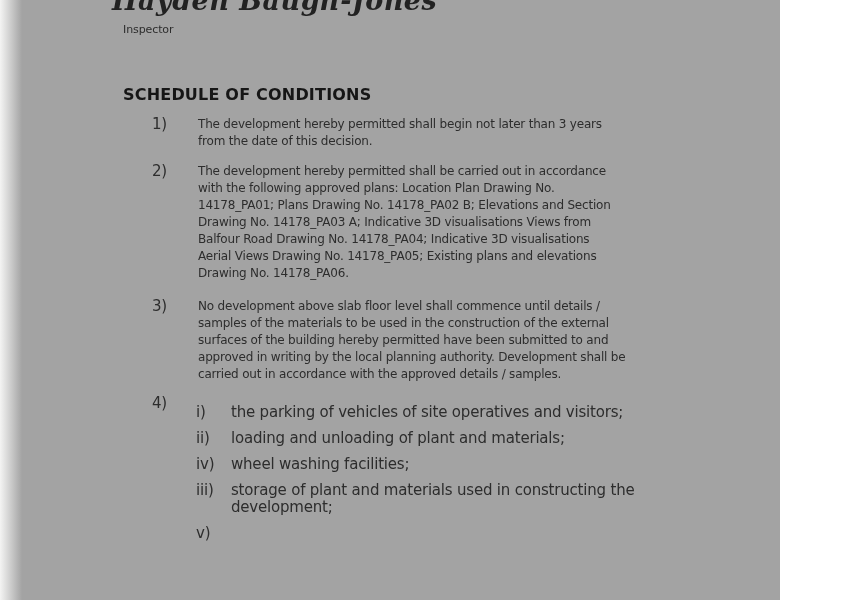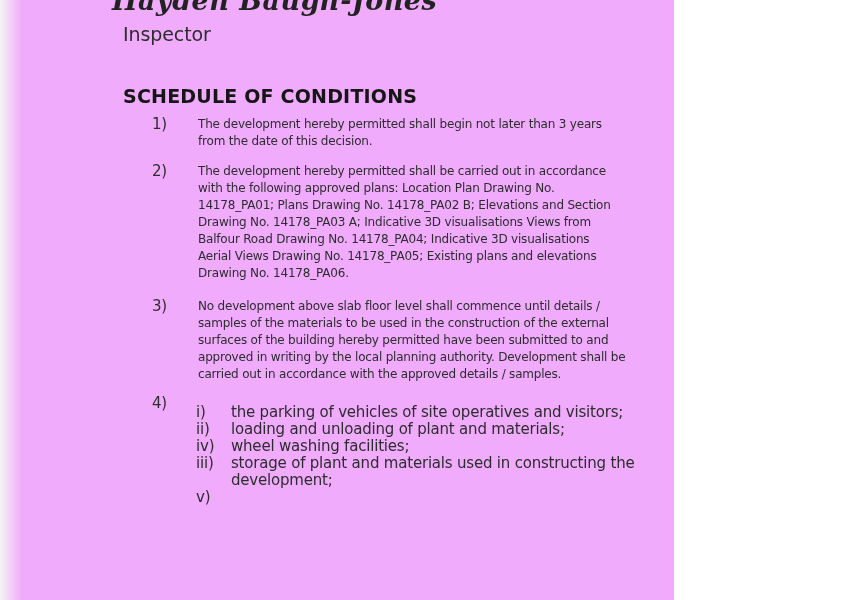--- a/index.html
+++ b/index.html
@@ -2,23 +2,23 @@
 <html><head>
 <meta charset="utf-8">
 <style>
   html, body {
     margin: 0;
     padding: 0;
     background: #ffffff;
   }
   .page {
     position: relative;
-    width: 674px;
+    width: 780px;
     height: 600px;
-    background: #f0abfc;
+    background: #a3a3a3;
     overflow: hidden;
     font-family: "DejaVu Sans", "Liberation Sans", sans-serif;
     color: #2d2d2d;
   }
   
   .scan-edge-left {
     position: absolute;
     left: 0; top: 0;
     width: 22px; height: 600px;
     background: linear-gradient(to right, #f4f4f3, rgba(252,252,252,0));
@@ -39,28 +39,28 @@
     font-style: italic;
     font-weight: 600;
     font-size: 27px;
     letter-spacing: 0.5px;
     color: #222;
     white-space: nowrap;
   }
   .inspector {
     position: absolute;
     left: 123px; top: 23px;
-    font-size: 19px;
+    font-size: 11px;
     letter-spacing: -0.1px;
   }
   .heading {
     position: absolute;
     left: 123px; top: 85px;
     margin: 0;
-    font-size: 19px;
+    font-size: 16px;
     font-weight: 700;
     letter-spacing: 0.2px;
     color: #161616;
   }
   ol.conditions {
     position: absolute;
     left: 152px; top: 116px;
     margin: 0; padding: 0;
     list-style: none;
     width: 650px;
@@ -89,21 +89,21 @@
   ol.subs {
     margin: 9px 0 0 0;
     padding: 0;
     list-style: none;
   }
   .sub {
     display: flex;
     align-items: flex-start;
     margin-left: -2px;
   }
-  .sub + .sub { margin-top: 0; }
+  .sub + .sub { margin-top: 9px; }
   .subnum {
     flex: 0 0 35px;
     font-size: 15px;
     line-height: 17px;
     letter-spacing: -0.2px;
   }
   .subtext {
     font-size: 15px;
     line-height: 17px;
     letter-spacing: -0.2px;

